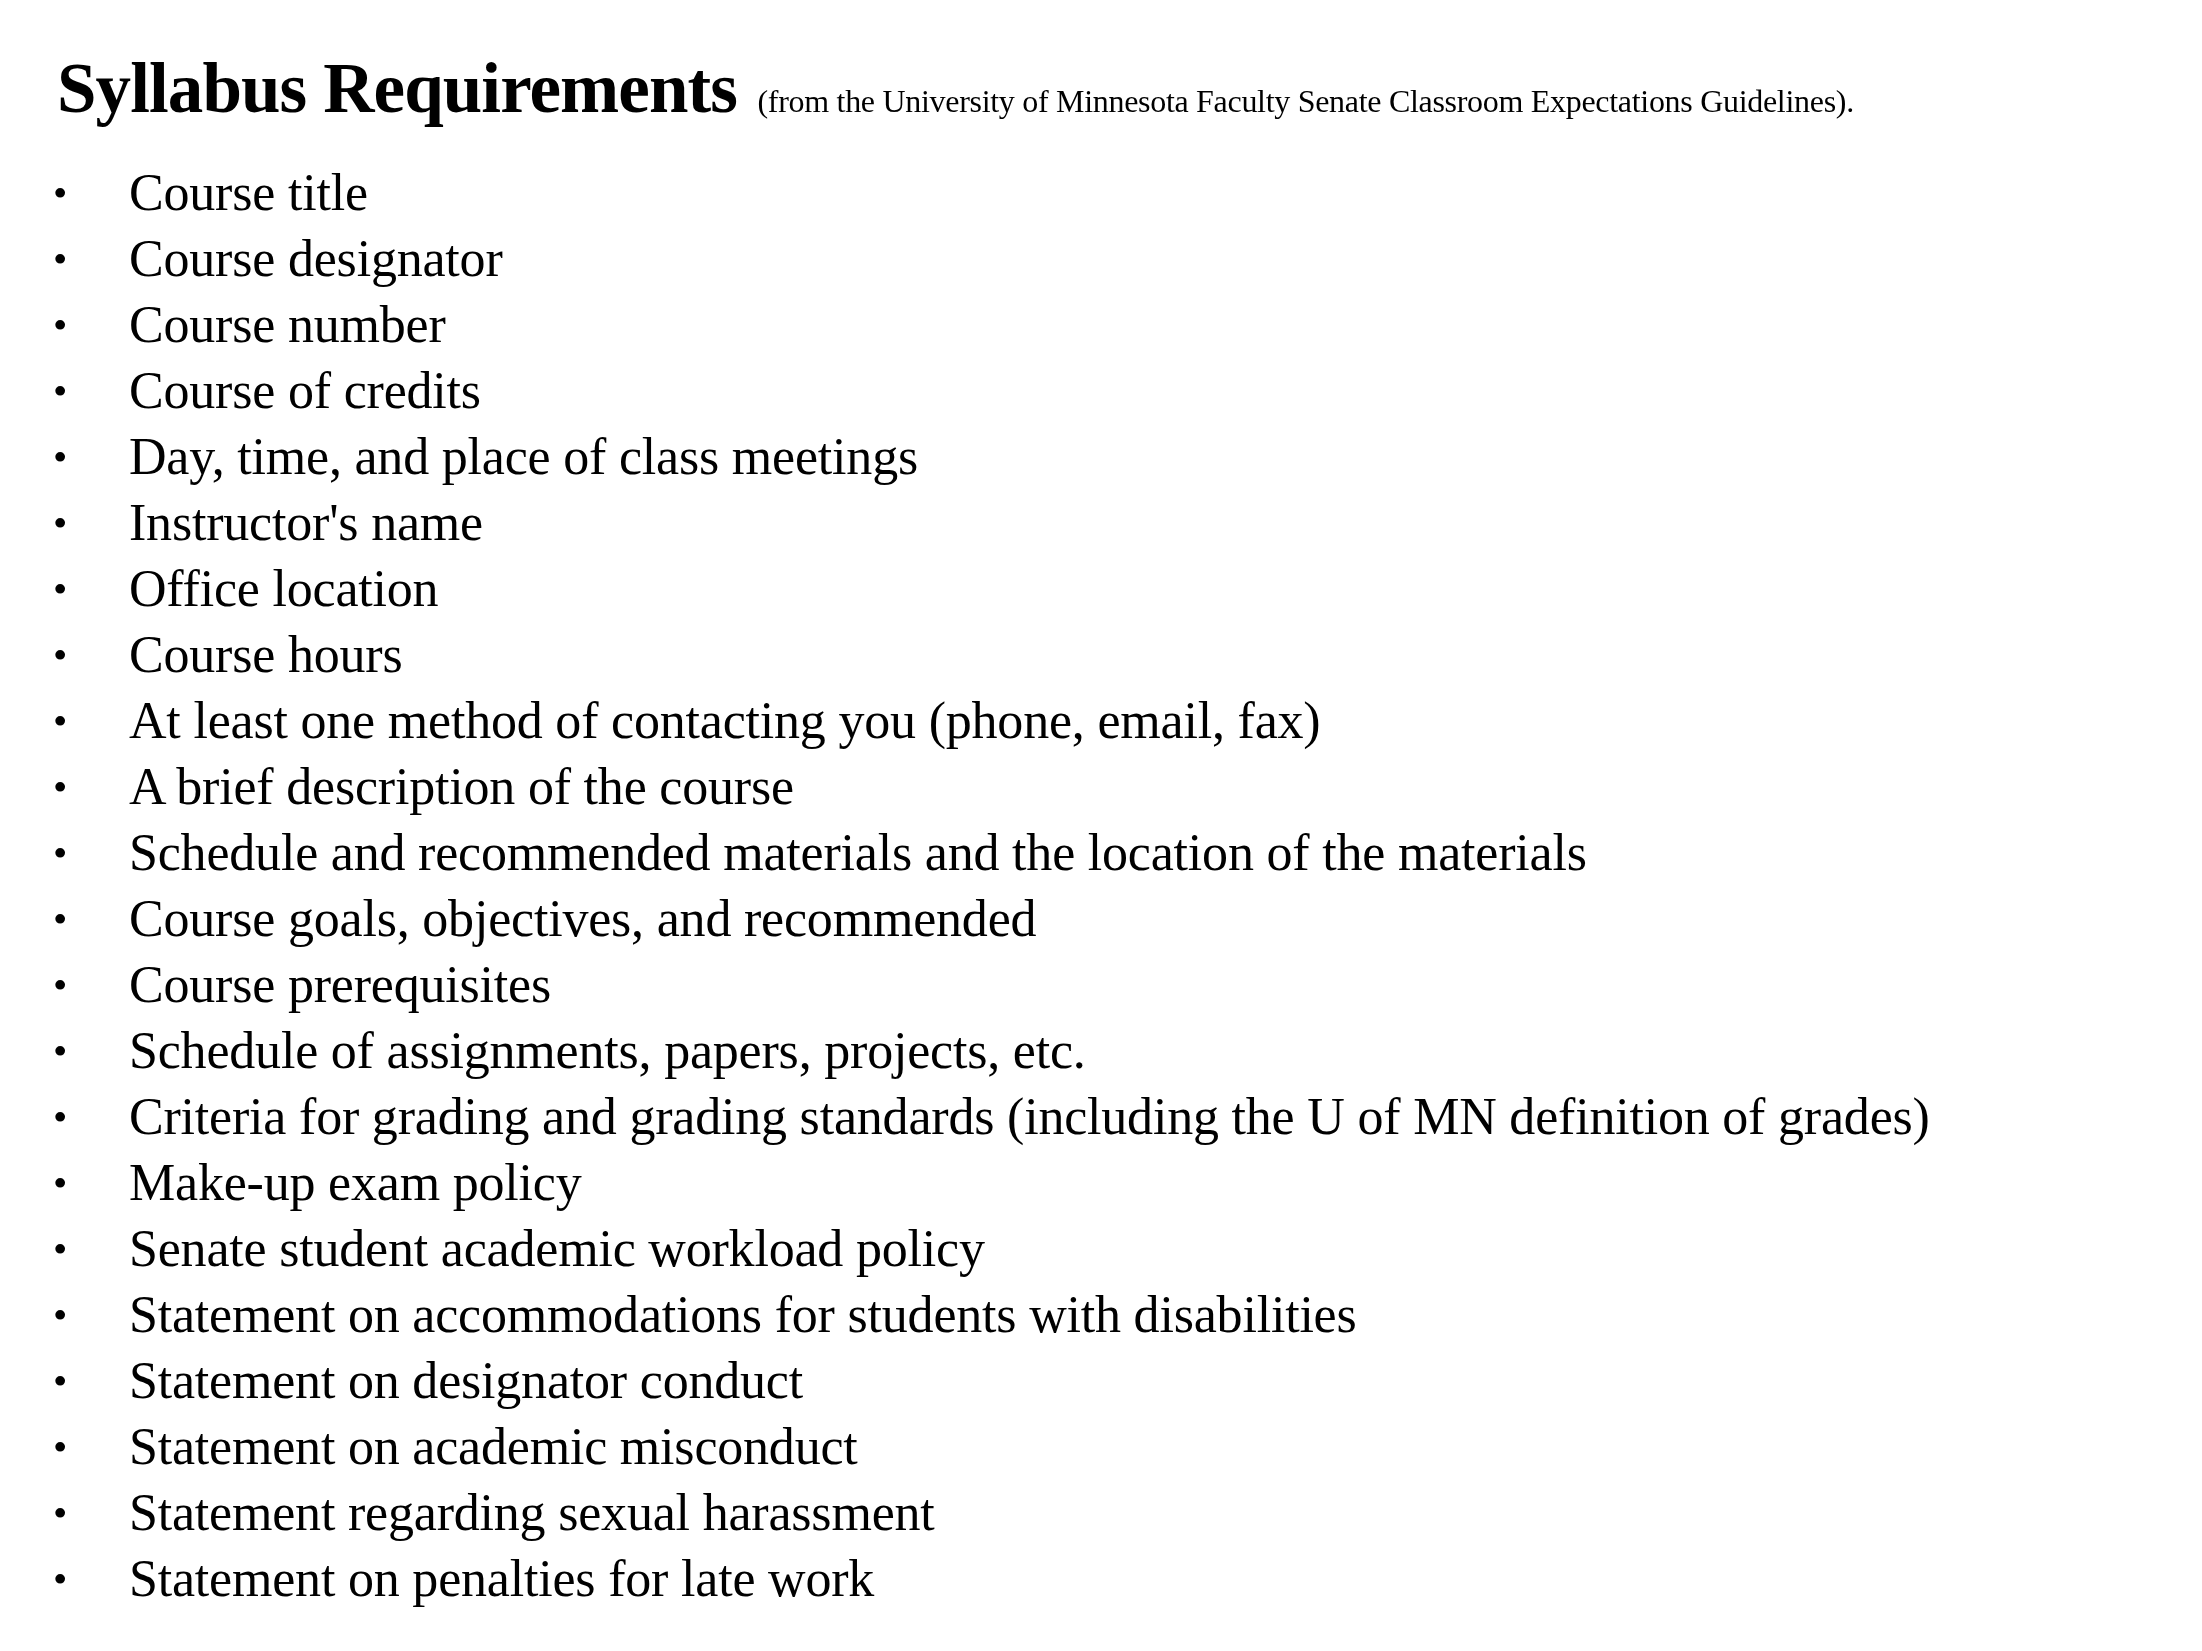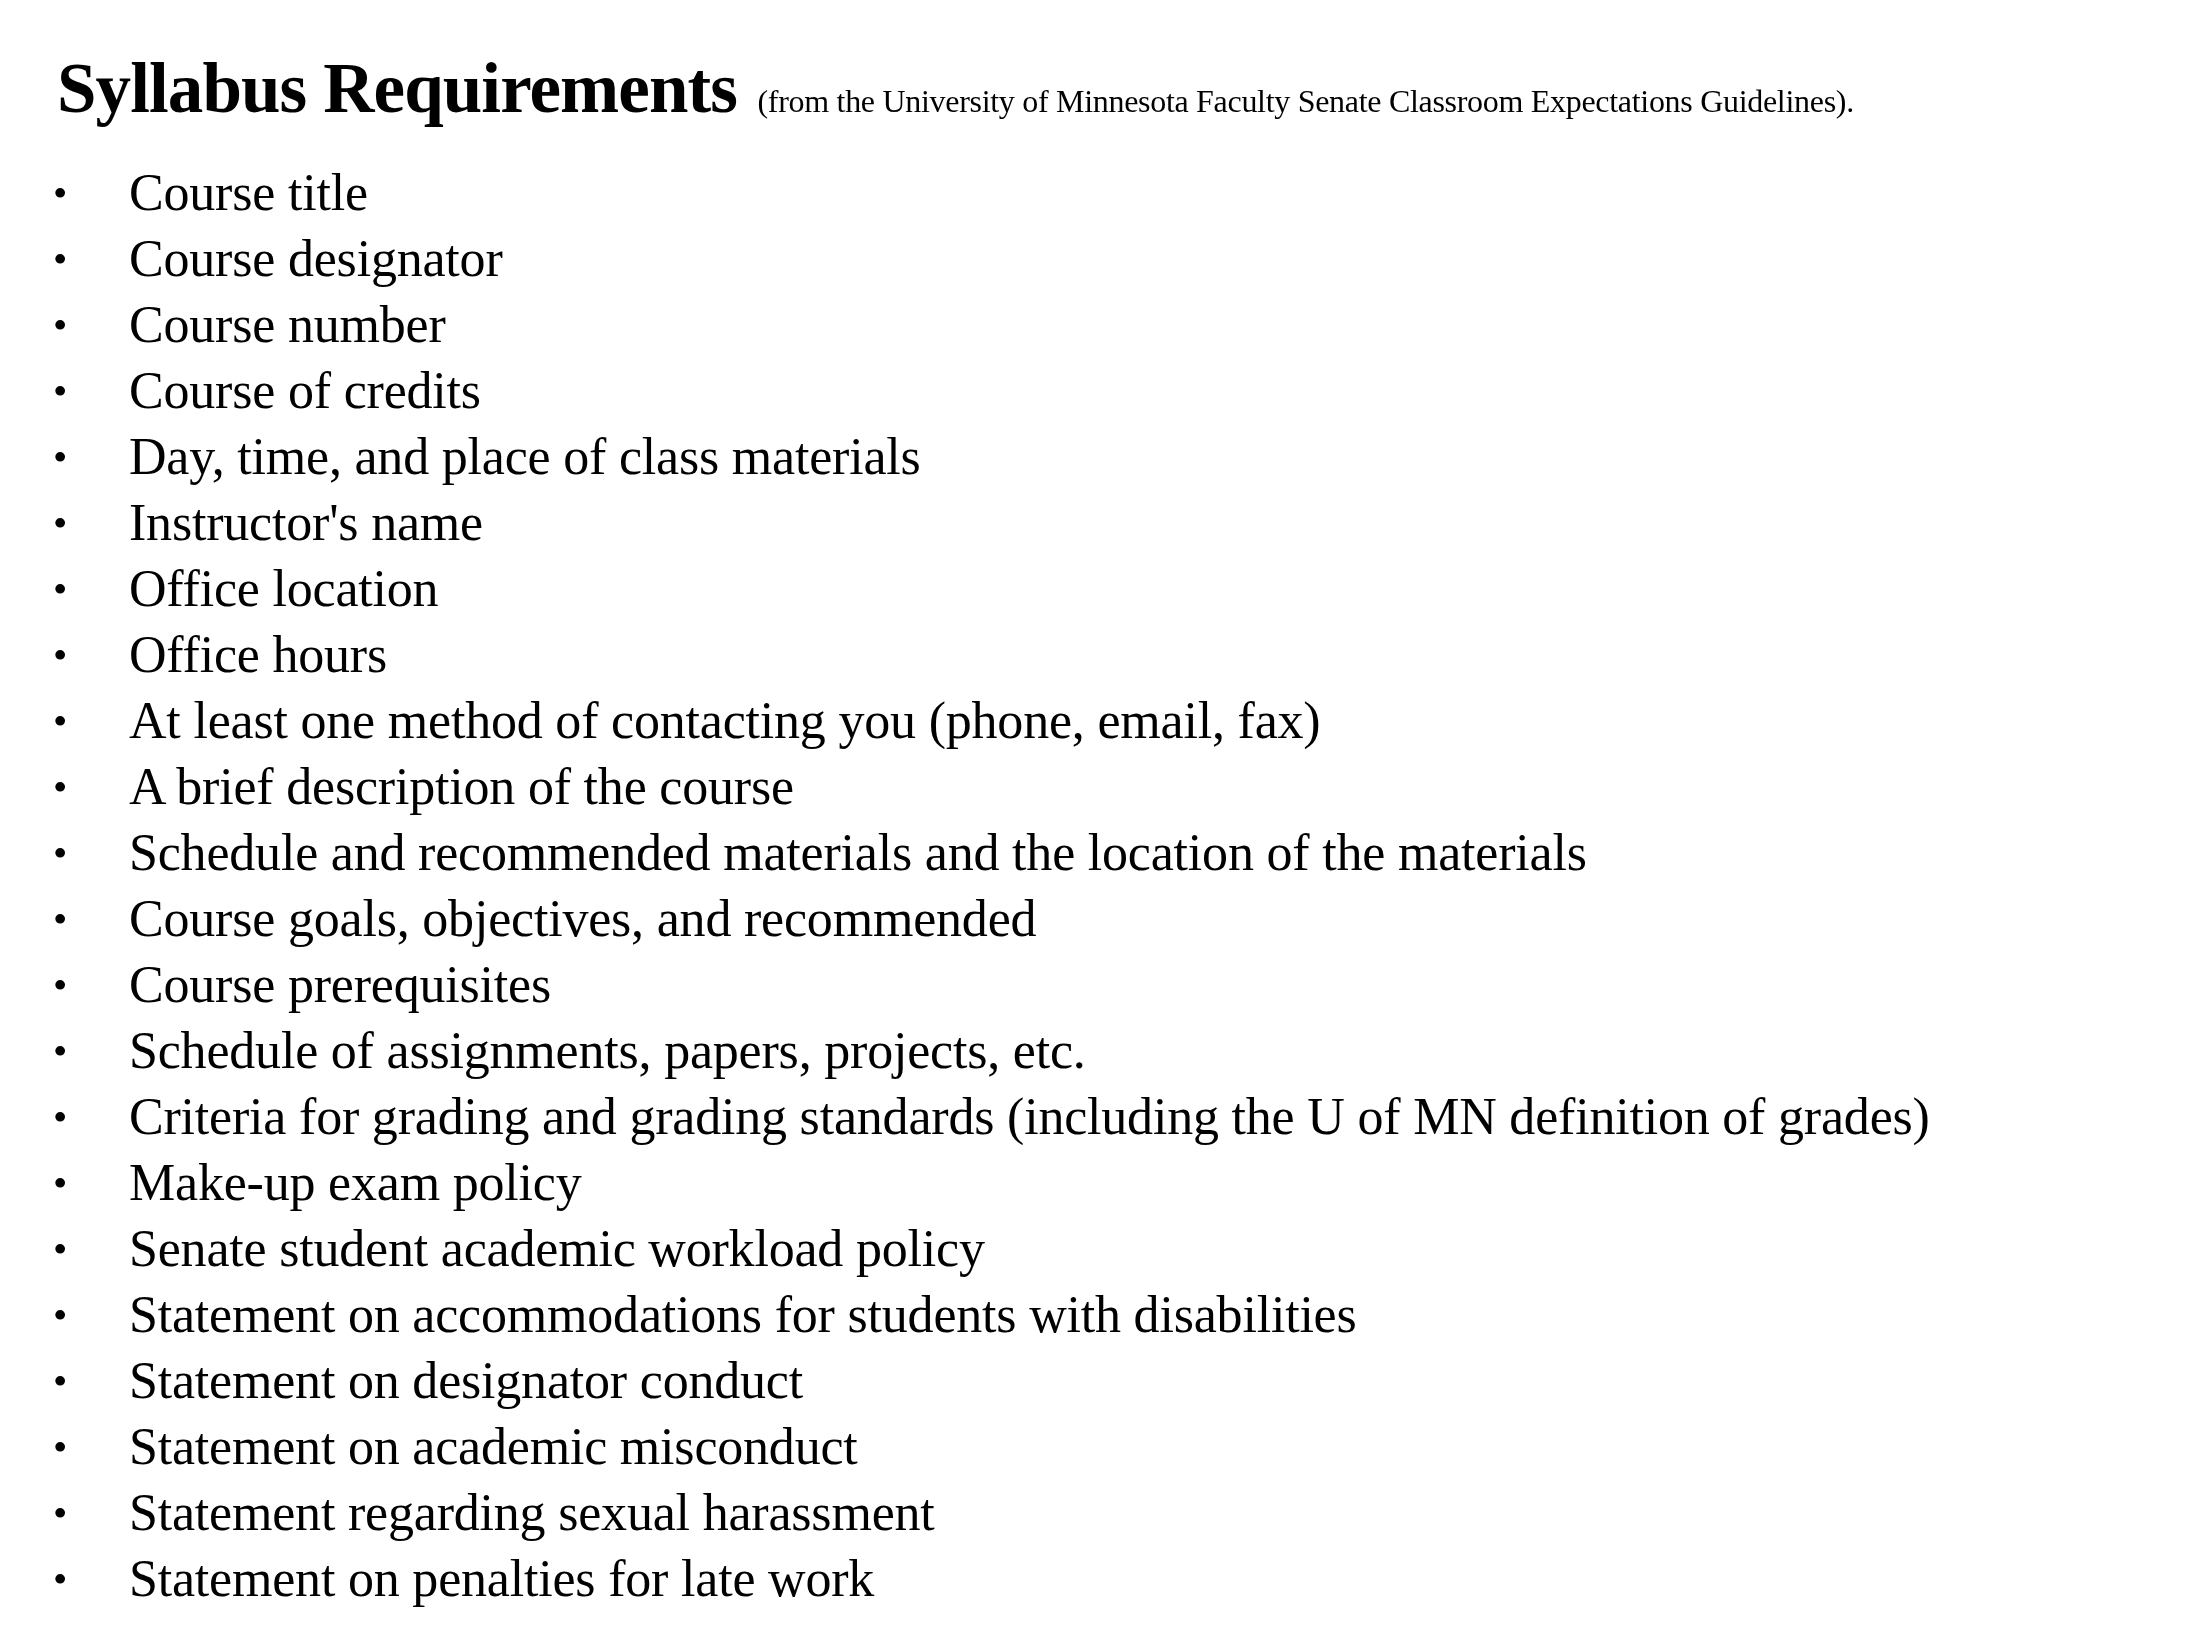--- a/index.html
+++ b/index.html
@@ -32,33 +32,33 @@
   <li>
       <span class="bullet">•</span>
       <span class="txt">Course number</span>
     </li>
   <li>
       <span class="bullet">•</span>
       <span class="txt">Course of credits</span>
     </li>
   <li>
       <span class="bullet">•</span>
-      <span class="txt">Day, time, and place of class materials</span>
+      <span class="txt">Day, time, and place of class meetings</span>
     </li>
   <li>
       <span class="bullet">•</span>
       <span class="txt">Instructor's name</span>
     </li>
   <li>
       <span class="bullet">•</span>
       <span class="txt">Office location</span>
     </li>
   <li>
       <span class="bullet">•</span>
-      <span class="txt">Office hours</span>
+      <span class="txt">Course hours</span>
     </li>
   <li>
       <span class="bullet">•</span>
       <span class="txt">At least one method of contacting you (phone, email, fax)</span>
     </li>
   <li>
       <span class="bullet">•</span>
       <span class="txt">A brief description of the course</span>
     </li>
   <li>

